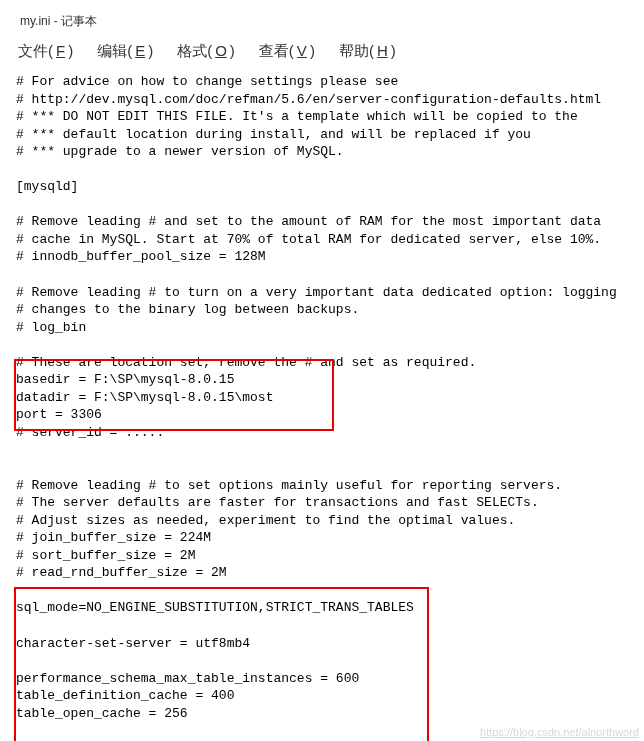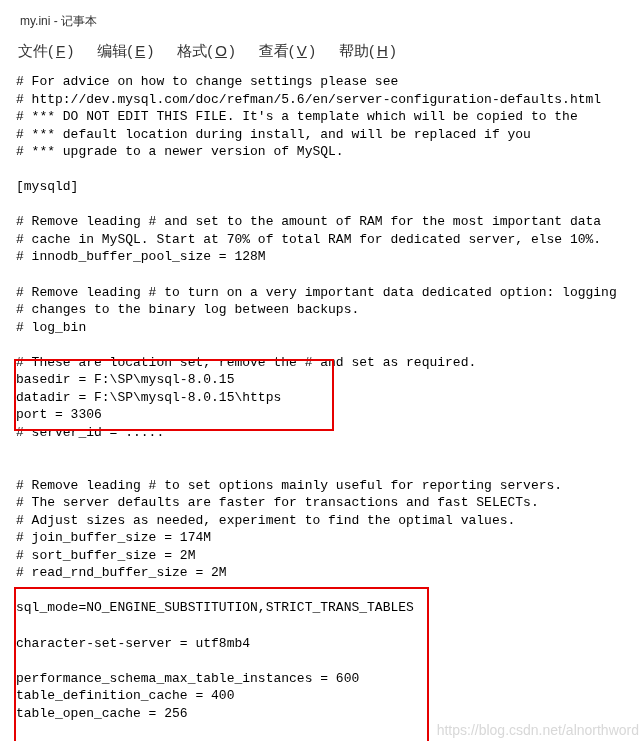--- a/index.html
+++ b/index.html
@@ -36,24 +36,25 @@
   }
   .redbox {
     position: absolute;
     border: 2px solid #e60000;
     pointer-events: none;
   }
   .watermark {
     position: absolute;
     right: 8px;
     bottom: 6px;
-    font-size: 14px;
+    font-size: 11px;
     color: #d8d8d8;
     font-family: Arial, sans-serif;
     pointer-events: none;
+    text-decoration: underline;
   }
 </style>
 </head>
 <body>
 
 <div class="titlebar">
   <span>my.ini - 记事本</span>
 </div>
 
 <div class="menubar">
@@ -75,29 +76,29 @@
 <span># Remove leading # and set to the amount of RAM for the most important data</span>
 <span># cache in MySQL. Start at 70% of total RAM for dedicated server, else 10%.</span>
 <span># innodb_buffer_pool_size = 128M</span>
 <span></span>
 <span># Remove leading # to turn on a very important data dedicated option: logging</span>
 <span># changes to the binary log between backups.</span>
 <span># log_bin</span>
 <span></span>
 <span># These are location set, remove the # and set as required.</span>
 <span>basedir = F:\SP\mysql-8.0.15</span>
-<span>datadir = F:\SP\mysql-8.0.15\https</span>
+<span>datadir = F:\SP\mysql-8.0.15\most</span>
 <span>port = 3306</span>
 <span># server_id = .....</span>
 <span></span>
 <span></span>
 <span># Remove leading # to set options mainly useful for reporting servers.</span>
 <span># The server defaults are faster for transactions and fast SELECTs.</span>
 <span># Adjust sizes as needed, experiment to find the optimal values.</span>
-<span># join_buffer_size = 174M</span>
+<span># join_buffer_size = 224M</span>
 <span># sort_buffer_size = 2M</span>
 <span># read_rnd_buffer_size = 2M</span>
 <span></span>
 <span>sql_mode=NO_ENGINE_SUBSTITUTION,STRICT_TRANS_TABLES</span>
 <span></span>
 <span>character-set-server = utf8mb4</span>
 <span></span>
 <span>performance_schema_max_table_instances = 600</span>
 <span>table_definition_cache = 400</span>
 <span>table_open_cache = 256</span>

